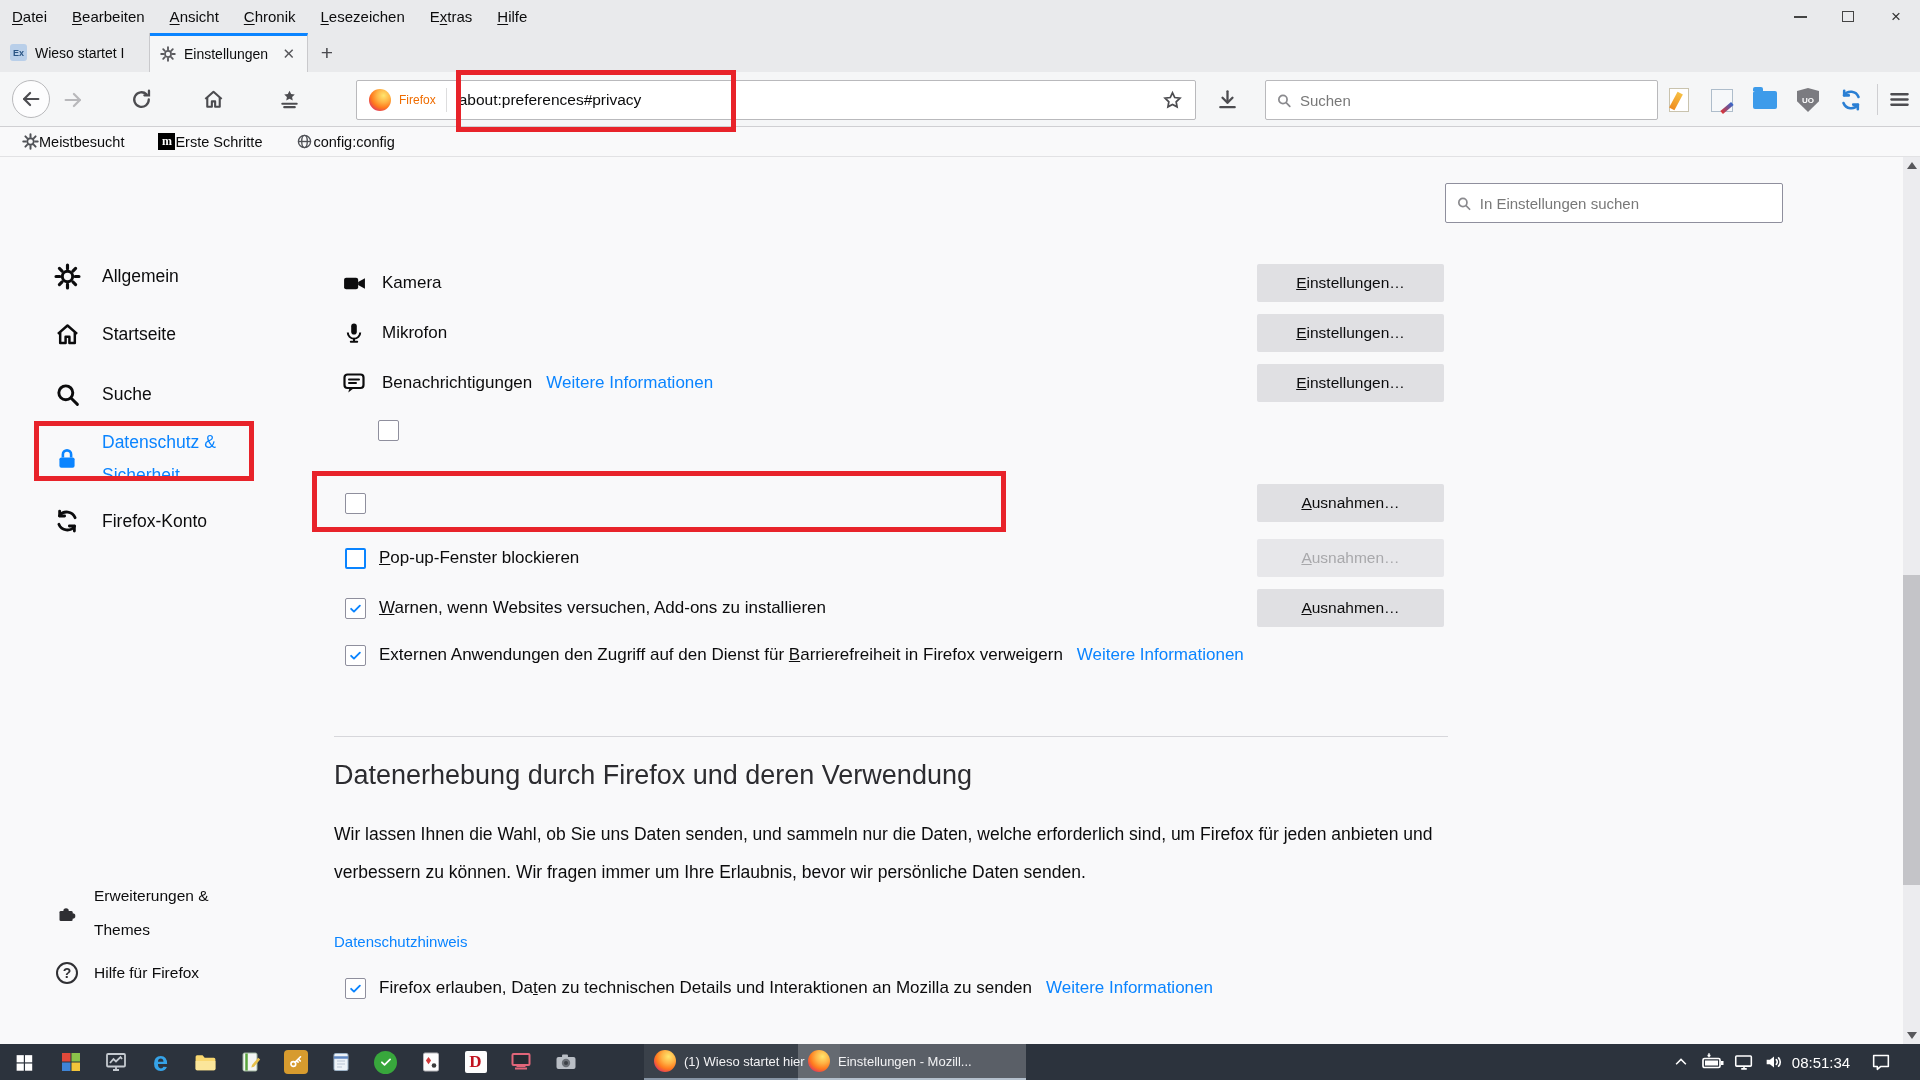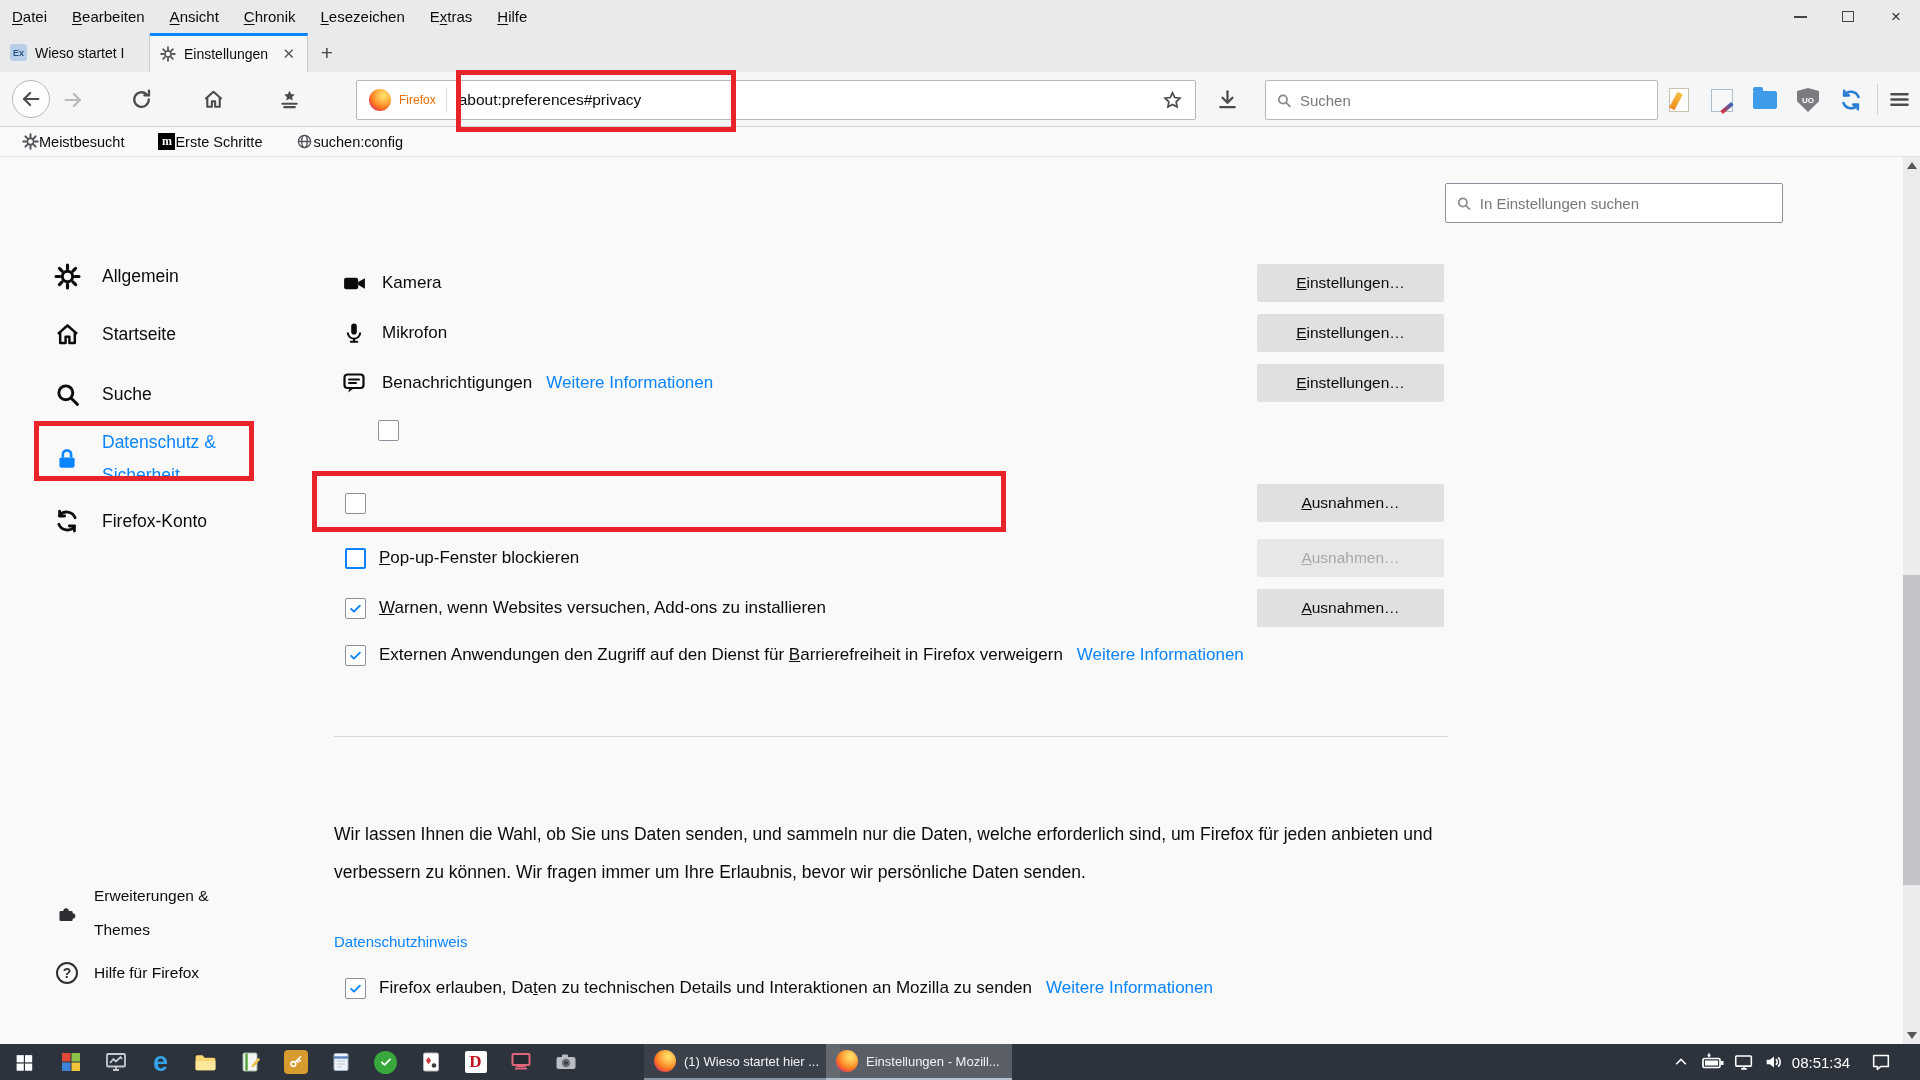--- a/index.html
+++ b/index.html
@@ -381,21 +381,21 @@
       <span>Meistbesucht</span>
     </span>
     <span class="bmitem">
       <span class="mozm">m</span>
       <span>Erste Schritte</span>
     </span>
     <span class="bmitem">
       <svg class="ic" width="17" height="17" viewBox="0 0 24 24" style="color:#4f5156">
           <use href="#globe"></use>
         </svg>
-      <span>suchen:config</span>
+      <span>config:config</span>
     </span>
   </div>
 
   <div id="content">
 
     <div id="prefsearch">
       <svg class="ic" width="17" height="17" viewBox="0 0 24 24" style="color:#8a8a8e">
           <use href="#search"></use>
         </svg>
       <input class="fld" placeholder="In Einstellungen suchen" style="">
@@ -518,20 +518,21 @@
           <svg class="ic" width="15" height="15" viewBox="0 0 24 24">
             <use href="#check"></use>
           </svg>
         </span>
       <span>Externen Anwendungen den Zugriff auf den Dienst für <u>B</u>arrierefreiheit in Firefox verweigern</span>
       <span class="link mlink">Weitere Informationen</span>
     </div>
 
     <div id="divider"></div>
 
+    <h2 id="dc-heading">Datenerhebung durch Firefox und deren Verwendung</h2>
     <p id="dc-desc">Wir lassen Ihnen die Wahl, ob Sie uns Daten senden, und sammeln nur die Daten, welche erforderlich sind, um Firefox für jeden anbieten und verbessern zu können. Wir fragen immer um Ihre Erlaubnis, bevor wir persönliche Daten senden.</p>
     <span id="dc-privacy" class="link">Datenschutzhinweis</span>
 
     <div class="row" style="left:345px;top:810px">
       <span class="cb">
           <svg class="ic" width="15" height="15" viewBox="0 0 24 24">
             <use href="#check"></use>
           </svg>
         </span>
       <span>Firefox erlauben, Da<u>t</u>en zu technischen Details und Interaktionen an Mozilla zu senden</span>
@@ -614,21 +615,21 @@
     <div class="tbslot" style="left:543px">
         <svg class="ic" width="24" height="24" viewBox="0 0 24 24">
           <use href="#photocam"></use>
         </svg>
       </div>
 
     <div class="twin open" style="left:596px;width:196px">
       <span class="fx-s"></span>
       <span>(1) Wieso startet hier ...</span>
     </div>
-    <div class="twin activewin" style="left:826px;width:186px">
+    <div class="twin activewin" style="left:798px;width:228px">
       <span class="fx-s"></span>
       <span>Einstellungen - Mozill...</span>
     </div>
 
     <div class="trayico" style="left:1666px;width:30px">
         <svg class="ic" width="18" height="18" viewBox="0 0 24 24">
           <use href="#chevup"></use>
         </svg>
       </div>
     <div class="trayico" style="left:1696px;width:34px">

